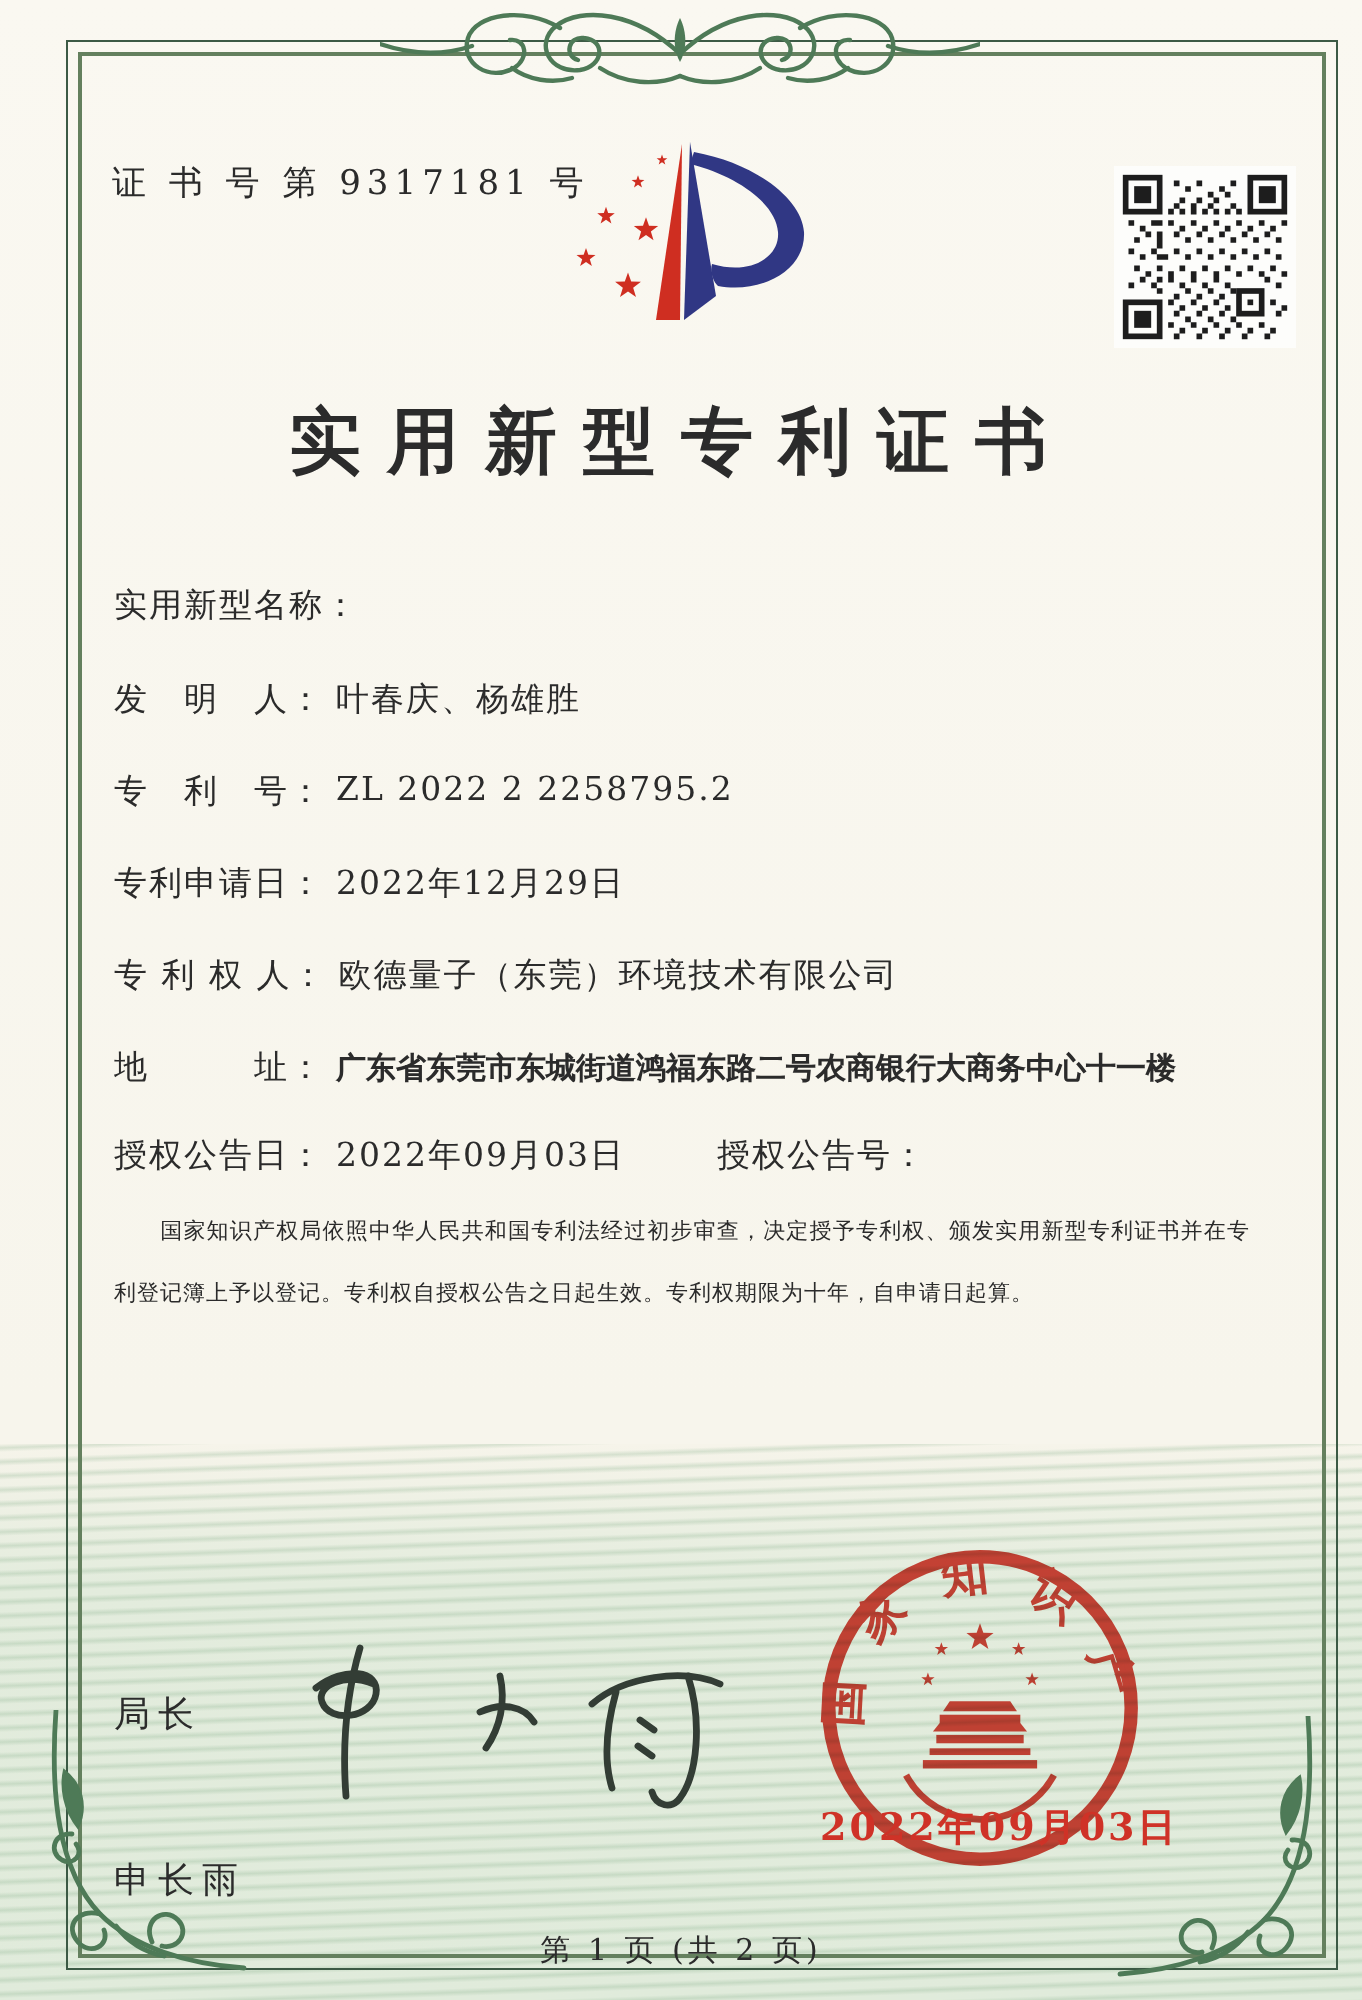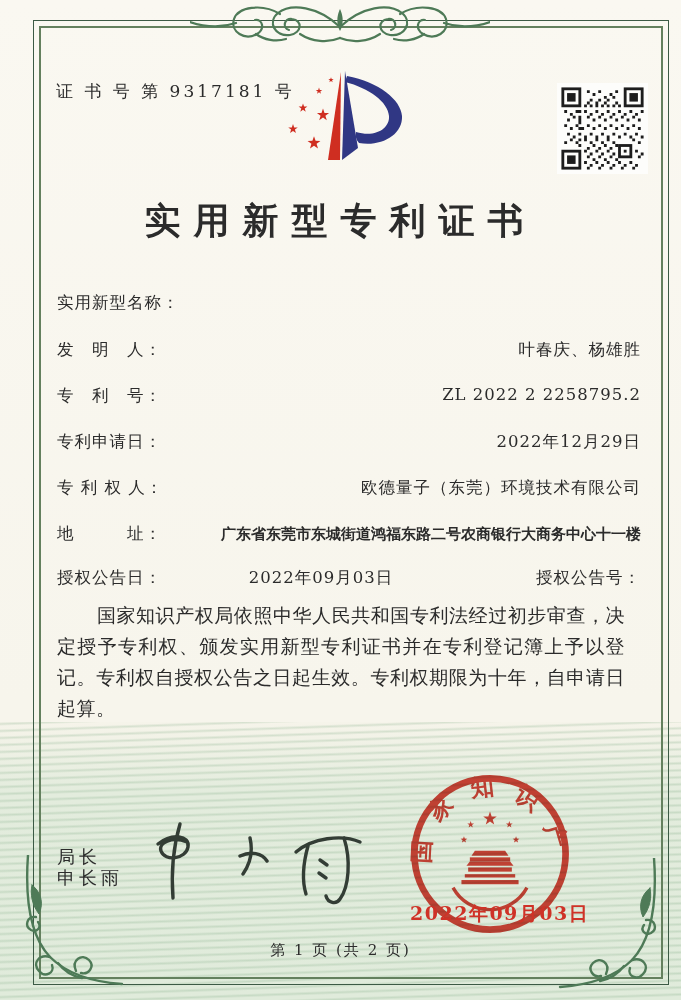--- a/index.html
+++ b/index.html
@@ -16,33 +16,33 @@
       linear-gradient(180deg,#f6f4ea 0px,#e3ecdd 70px,#e0ebdb 100%);
   }
   
   .frame-outer{position:absolute;left:33px;top:20px;right:12px;bottom:15px;border:1.5px solid #3c5a45;}
   .frame-inner{position:absolute;left:39px;top:26px;right:18px;bottom:21px;border:2.5px solid #64805e;}
   .ornament{position:absolute;pointer-events:none;}
   .cert-no{position:absolute;left:56px;top:80px;font-size:17px;letter-spacing:3px;}
   .logo{position:absolute;left:279px;top:58px;width:136px;height:120px;}
   .qr{position:absolute;left:557px;top:83px;width:85px;height:85px;background:#fdfdfb;padding:3px;}
   .title{position:absolute;left:0;right:0;top:197px;text-align:center;font-size:36px;font-weight:600;letter-spacing:13px;}
-  .row{position:absolute;left:57px;right:40px;display:flex;font-size:16.5px;letter-spacing:1px;white-space:nowrap;justify-content:space-between;}
+  .row{position:absolute;left:57px;right:40px;display:flex;font-size:16.5px;letter-spacing:1px;white-space:nowrap;}
   .row .lbl{flex:none;}
   .row .val{margin-left:6px;}
   .row .val.strong{font-family:"DejaVu Sans","Liberation Sans",sans-serif;font-size:15px;font-weight:600;letter-spacing:0;margin-top:2px;}
-  .grant2{margin-left:62px;display:flex;}
-  .paras{position:absolute;left:57px;width:568px;top:600px;font-size:19px;line-height:31px;text-align:justify;letter-spacing:.5px;}
+  .grant2{margin-left:46px;display:flex;}
+  .paras{position:absolute;left:57px;width:568px;top:600px;font-size:11px;line-height:31px;text-align:justify;letter-spacing:.5px;}
   .paras p{margin:0;text-indent:2.1em;}
   .role{position:absolute;left:57px;top:845px;font-size:18px;letter-spacing:4px;}
-  .name{position:absolute;left:57px;top:866px;font-size:18px;letter-spacing:4px;}
+  .name{position:absolute;left:57px;top:928px;font-size:18px;letter-spacing:4px;}
   .signature{position:absolute;left:138px;top:812px;width:235px;height:95px;}
   .seal{position:absolute;left:406px;top:770px;width:168px;height:168px;opacity:.93;mix-blend-mode:multiply;}
   .seal-date{position:absolute;left:410px;top:901px;font-size:19px;font-weight:600;color:#cf3227;letter-spacing:1.5px;}
-  .footer{position:absolute;left:0;right:0;top:941px;text-align:center;font-size:15px;letter-spacing:2px;}
+  .footer{position:absolute;left:0;right:0;top:966px;text-align:center;font-size:15px;letter-spacing:2px;}
 </style>
 </head>
 <body>
 
 <div class="page">
 
   <div class="green-band"></div>
 
   <div class="frame-outer"></div>
   <div class="frame-inner"></div>

